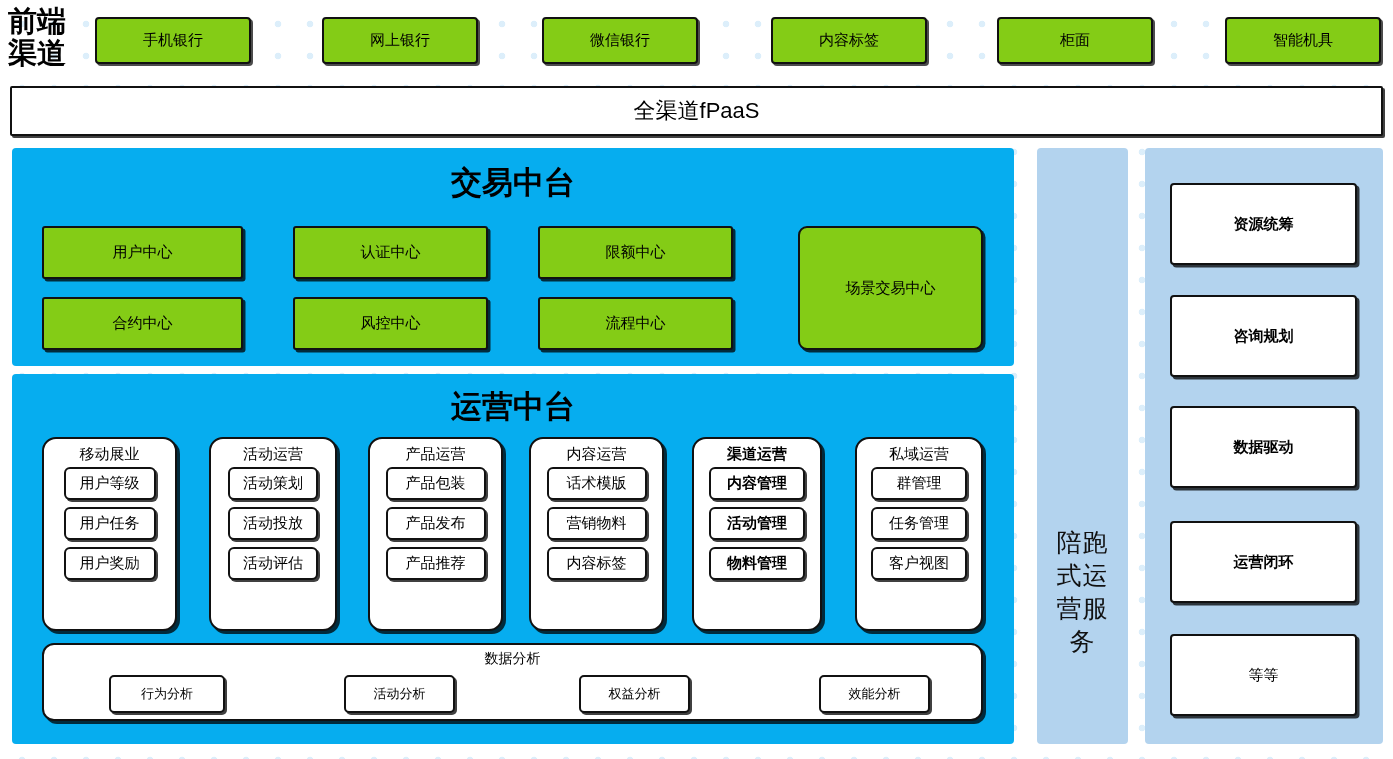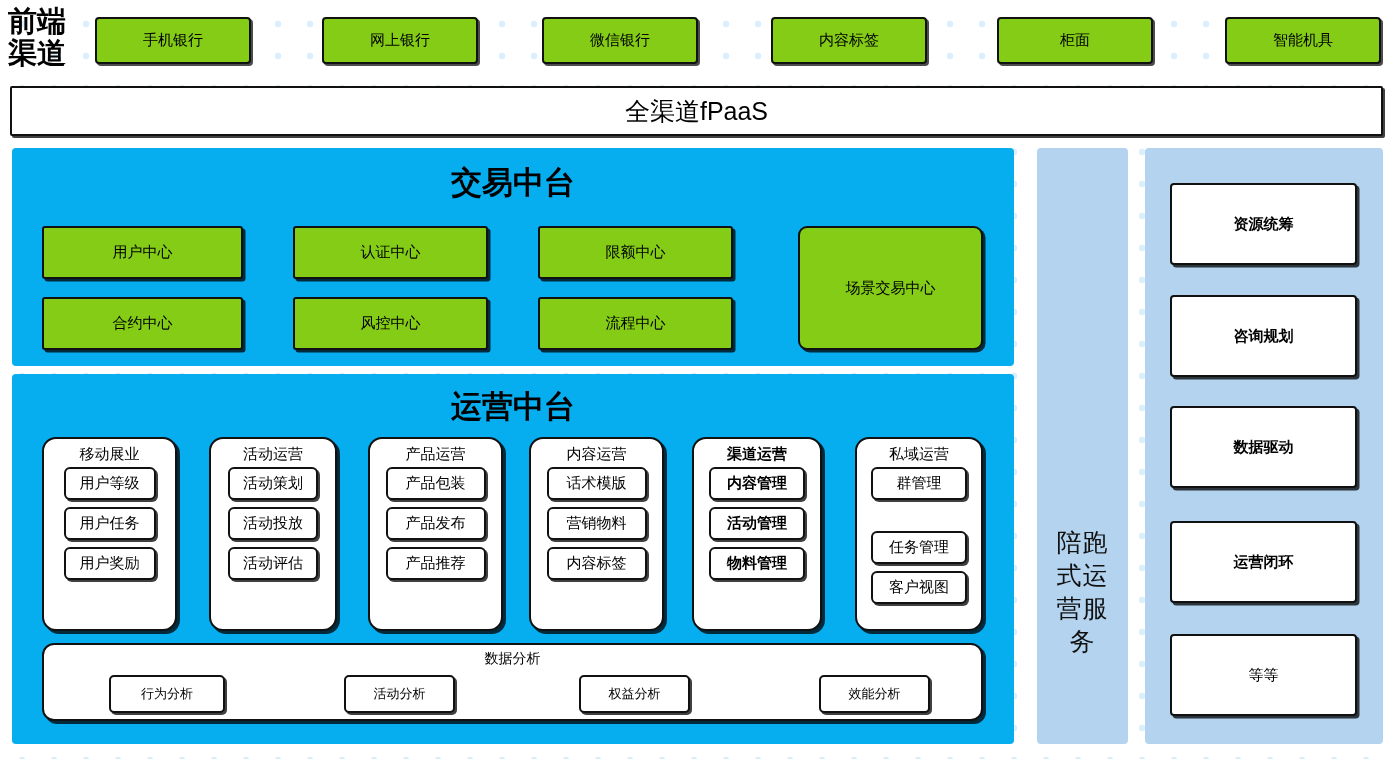--- a/index.html
+++ b/index.html
@@ -46,21 +46,21 @@
     letter-spacing:0px;
     text-align:left;
   }
   .chan{
     font-size:15px;
     border-width:2px;
     border-radius:4px;
     box-shadow:2px 2px 0 rgba(0,0,0,0.70);
   }
   .fpaas{
-    font-size:25px;
+    font-size:22px;
     border:2px solid #111;
     border-radius:2px;
     background:#fff;
     display:flex;align-items:center;justify-content:center;
     box-shadow:2px 2px 0 rgba(0,0,0,0.75);
   }
 
   
   .cyan{
     background:#06ADEF;
@@ -248,21 +248,21 @@
   <div class="abs group" style="left:692px;top:437px;width:130px;height:194px;font-weight:bold;">
     <div class="group-title">渠道运营</div>
     <div class="sub" style="width:96px;height:33px;">内容管理</div>
     <div class="sub" style="width:96px;height:33px;">活动管理</div>
     <div class="sub" style="width:96px;height:33px;">物料管理</div>
   </div>
 
   <div class="abs group" style="left:855px;top:437px;width:128px;height:194px;">
     <div class="group-title">私域运营</div>
     <div class="sub" style="width:96px;height:33px;">群管理</div>
-    <div class="sub" style="width:96px;height:33px;margin-top:24px;">任务管理</div>
+    <div class="sub" style="width:96px;height:33px;">任务管理</div>
     <div class="sub" style="width:96px;height:33px;">客户视图</div>
   </div>
 
   <div class="abs da-box" style="left:42px;top:643px;width:941px;height:78px;">
     <div class="da-title">数据分析</div>
     <div class="da-item" style="left:65px;top:30px;width:116px;height:38px;">行为分析</div>
     <div class="da-item" style="left:300px;top:30px;width:111px;height:38px;">活动分析</div>
     <div class="da-item" style="left:535px;top:30px;width:111px;height:38px;">权益分析</div>
     <div class="da-item" style="left:775px;top:30px;width:111px;height:38px;">效能分析</div>
   </div>

